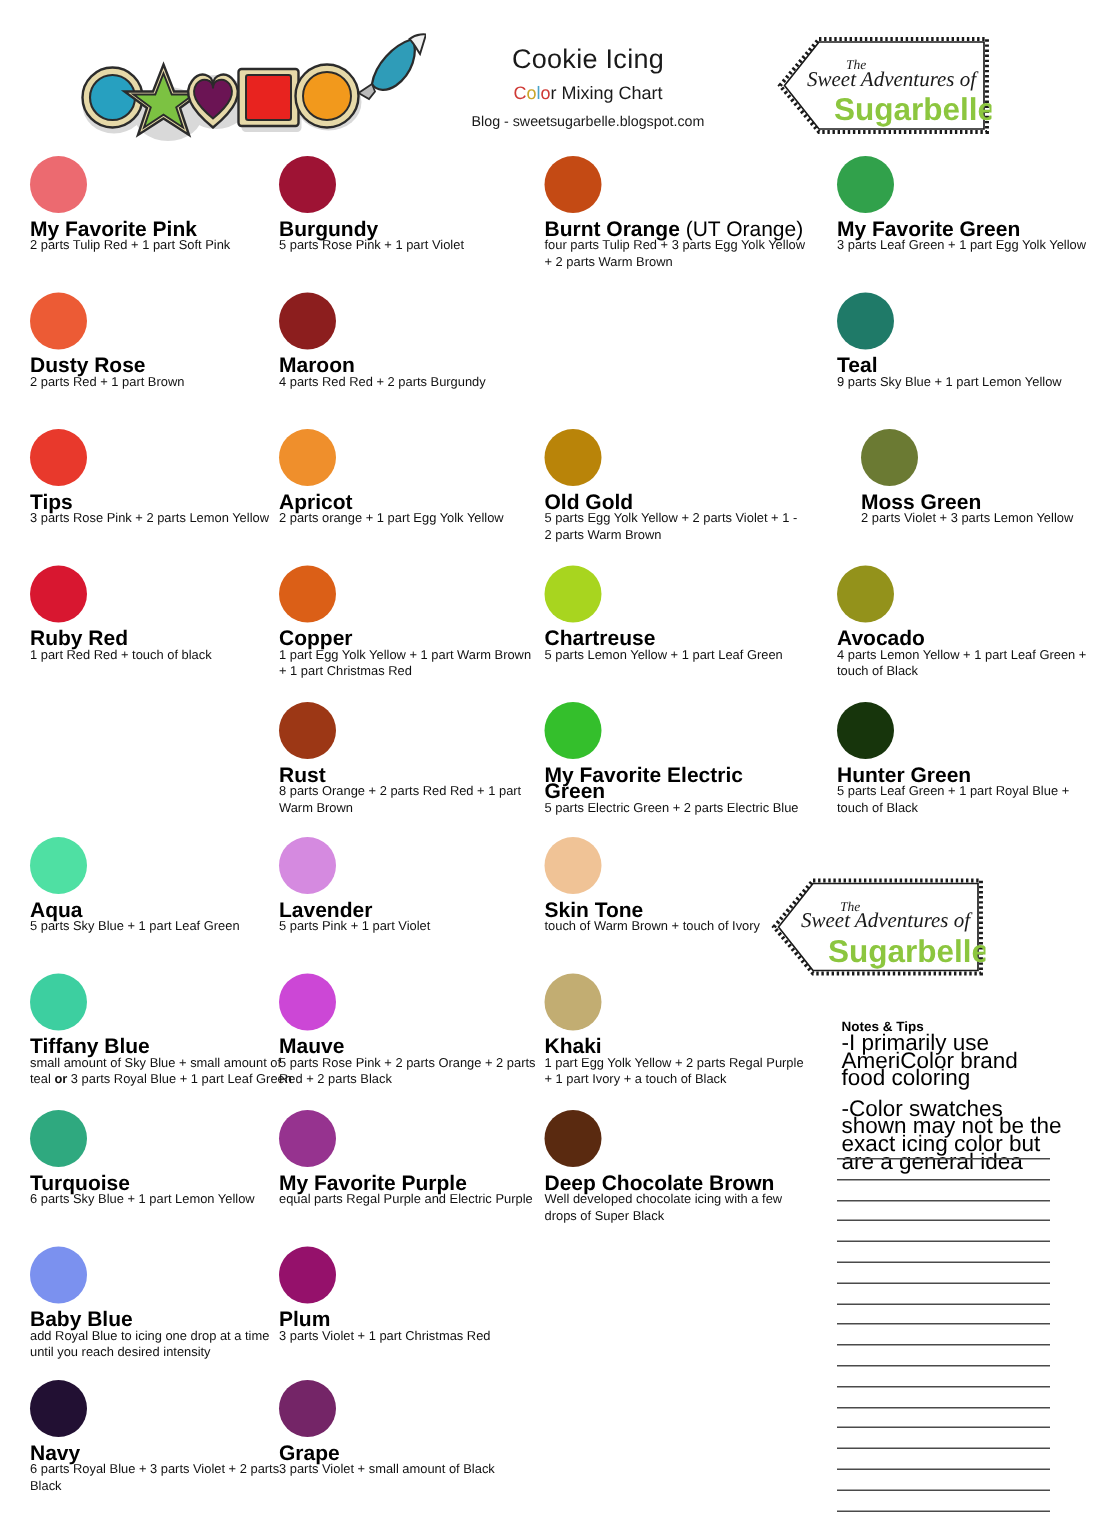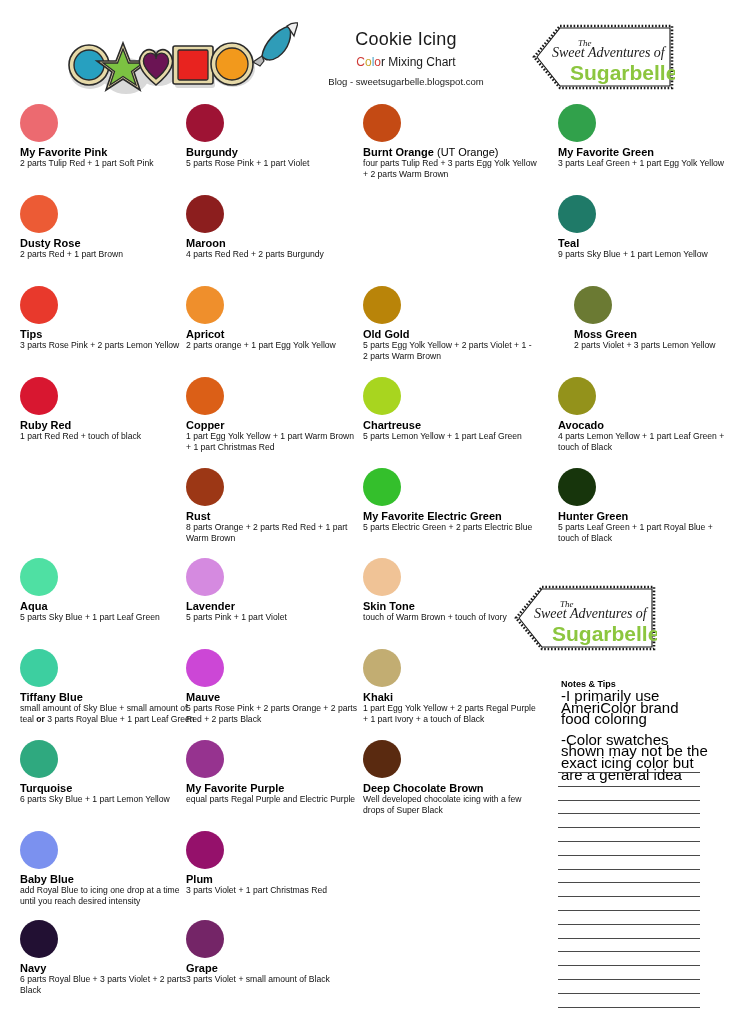--- a/index.html
+++ b/index.html
@@ -10,21 +10,21 @@
   body {
     width: 736px; height: 1015px;
     position: relative;
     font-family: "Liberation Sans", sans-serif;
     color: #000000;
     overflow: hidden;
   }
 
   
   #header {
-    position: absolute; top: 0; left: 18px;
+    position: absolute; top: 0; left: 4px;
     width: 620px; height: 100px;
   }
   #cookie-logo {
     position: absolute; left: 30px; top: 22px;
     width: 250px; height: 72px;
   }
   #title-block {
     position: absolute; left: 288px; top: 28px;
     width: 200px; text-align: center;
   }
@@ -50,21 +50,21 @@
   .tag-logo .tag-svg { display: block; }
 
   
   #grid { position: absolute; top: 0; left: 0; width: 736px; height: 1015px; }
   .swatch-entry { position: absolute; width: 175px; }
   .dot {
     width: 38px; height: 38px; border-radius: 50%;
     display: block;
   }
   .entry-name {
-    font-size: 11px; font-weight: bold; color: #000;
+    font-size: 14px; font-weight: bold; color: #000;
     margin-top: 5px; line-height: 11px;
   }
   .entry-name .sub { font-weight: normal; }
   .entry-recipe {
     font-size: 8.6px; font-weight: normal; color: #111;
     line-height: 10.6px; margin-top: 0px;
   }
   .entry-recipe b { font-weight: bold; }
 
   

